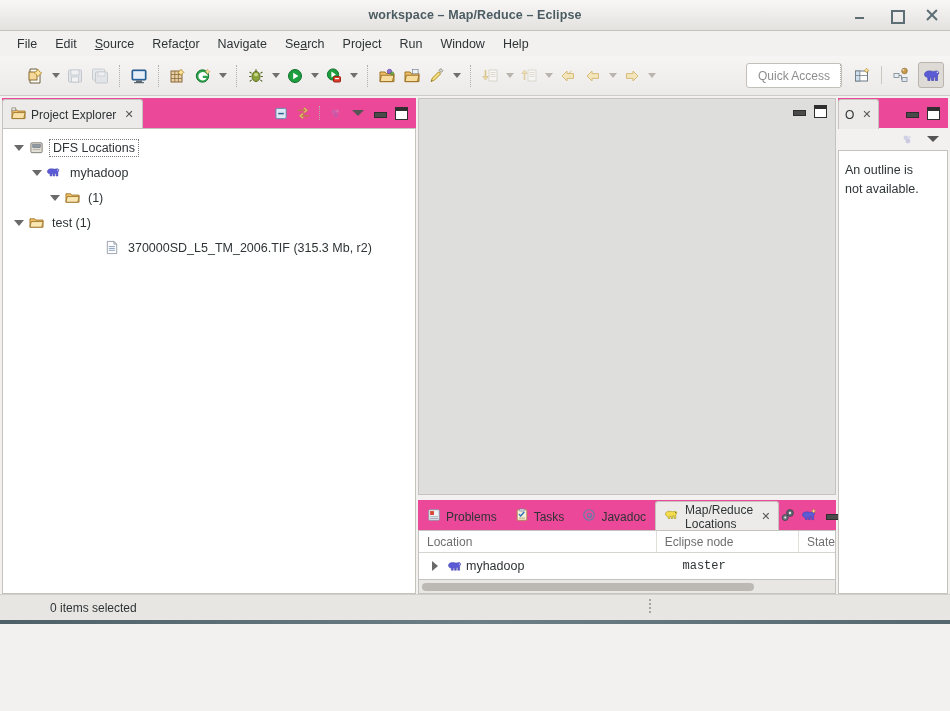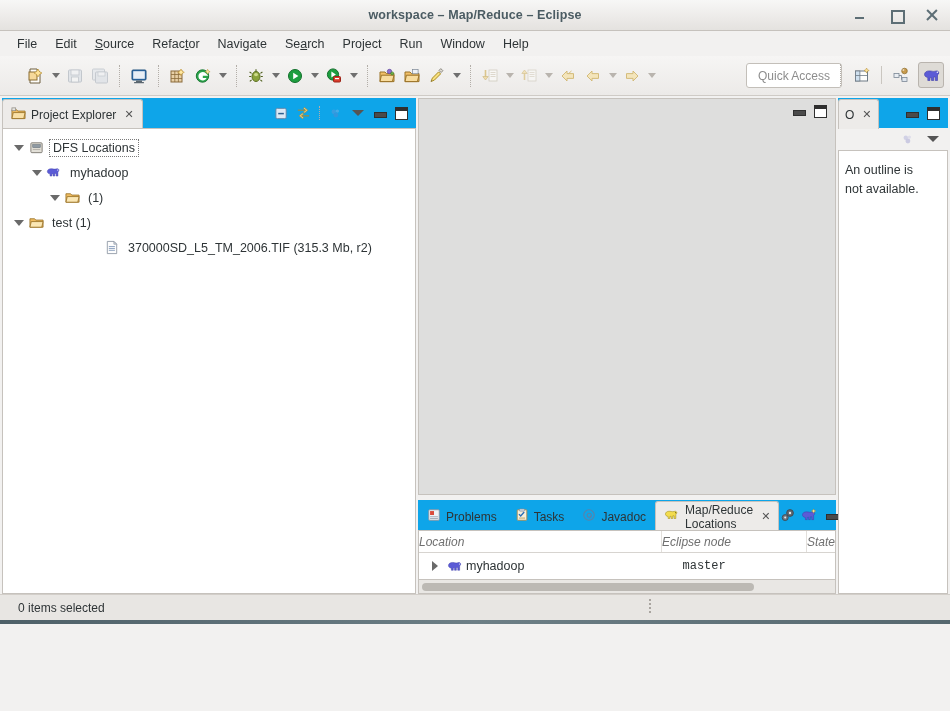--- a/index.html
+++ b/index.html
@@ -69,21 +69,21 @@
     font-size: 12px; color: #8d8d8d;
   }
   .persp-area { position: absolute; right: 6px; top: 6px; display: flex; align-items: center; gap: 4px; }
   .persp-btn { width: 26px; height: 26px; display: flex; align-items: center; justify-content: center; cursor: default; border-radius: 3px; }
   .persp-btn.active { background: #dedbd6; border: 1px solid #b9b4ae; }
   .persp-sep { width: 1px; height: 18px; background: #cac6c0; margin: 0 2px; }
 
   
   .workarea { flex: 1 1 auto; position: relative; background: #f2f1f0; padding: 2px 2px 0 2px; display: flex; gap: 2px; }
 
-  .panel { background: #0ea5e9; display: flex; flex-direction: column; }
+  .panel { background: #ec4899; display: flex; flex-direction: column; }
   .panel-tabrow {
     height: 30px; flex: 0 0 30px; display: flex; align-items: stretch; position: relative;
   }
   .ptab {
     display: flex; align-items: center; gap: 5px; padding: 0 8px;
     background: #edebe9; border: 1px solid #c6c2bd; border-bottom: none;
     border-radius: 3px 3px 0 0; font-size: 12px; cursor: default; position: relative; top: 1px;
   }
   .ptab.inactive { background: transparent; border-color: transparent; }
   .ptab .close-x { font-size: 11px; color: #555; margin-left: 3px; }
@@ -120,37 +120,37 @@
 
   
   #editor-area { flex: 1 1 auto; display: flex; flex-direction: column; gap: 5px; min-width: 0; }
   #editor-top { flex: 0 0 397px; display:flex; flex-direction: column; }
   .editor-tabrow { height: 26px; flex: 0 0 26px; background: #dededd; border: 1px solid #c6c2bd; border-bottom: none; display: flex; align-items: center; }
   .editor-blank { flex: 1 1 auto; background: #dededd; border: 1px solid #c6c2bd; border-top: none; }
 
   
   #bottom-panel { flex: 1 1 auto; display: flex; flex-direction: column; min-height: 0; }
   .tbl-head { display: flex; height: 22px; background: #fff; border-bottom: 1px solid #d7d4d0; font-size: 12px; color: #6f6f6f; }
-  .tbl-head .th { display: flex; align-items: center; border-right: 1px solid #e2dfdb; font-style: italic; }
+  .tbl-head .th { display: flex; align-items: center; padding-left: 8px; border-right: 1px solid #e2dfdb; }
   .tbl-row { display: flex; height: 26px; align-items: center; font-size: 12.5px; }
   .tbl-cell { display: flex; align-items: center; padding-left: 8px; overflow: hidden; white-space: nowrap; }
   .hscroll { height: 14px; flex: 0 0 14px; background: #e9e7e4; border: 1px solid #c6c2bd; border-top: none; display: flex; align-items: center; padding: 0 3px; }
   .hscroll-thumb { height: 8px; background: #bcb9b4; border-radius: 4px; }
 
   
   #right-panel { width: 110px; flex: 0 0 110px; }
   .outline-toolrow { height: 22px; display: flex; align-items: center; justify-content: flex-end; gap: 8px; padding-right: 7px; background: #f2f1f0; }
   .outline-msg { padding: 10px 6px 0 6px; font-size: 12.5px; line-height: 19px; color: #2e3436; }
 
   
   .statusbar {
     height: 26px; flex: 0 0 26px; background: #e8e6e3; border-top: 1px solid #d2cec9;
     display: flex; align-items: center; position: relative; font-size: 12px; color: #2e3436;
   }
-  .status-text { padding-left: 18px; }
+  .status-text { padding-left: 18px; margin-left: 32px; }
   .status-dots { position: absolute; left: 649px; top: 4px; display:flex; flex-direction: column; gap: 2px; }
   .status-dots i { width: 2px; height: 2px; background: #a9a5a0; display:block; }
   .bottom-edge { height: 4px; flex: 0 0 4px; background: linear-gradient(to right,#4e6068,#6d7f86 50%,#56686f); }
 </style>
 </head>
 <body>
 
 <div id="app">
 
   <div class="titlebar">

